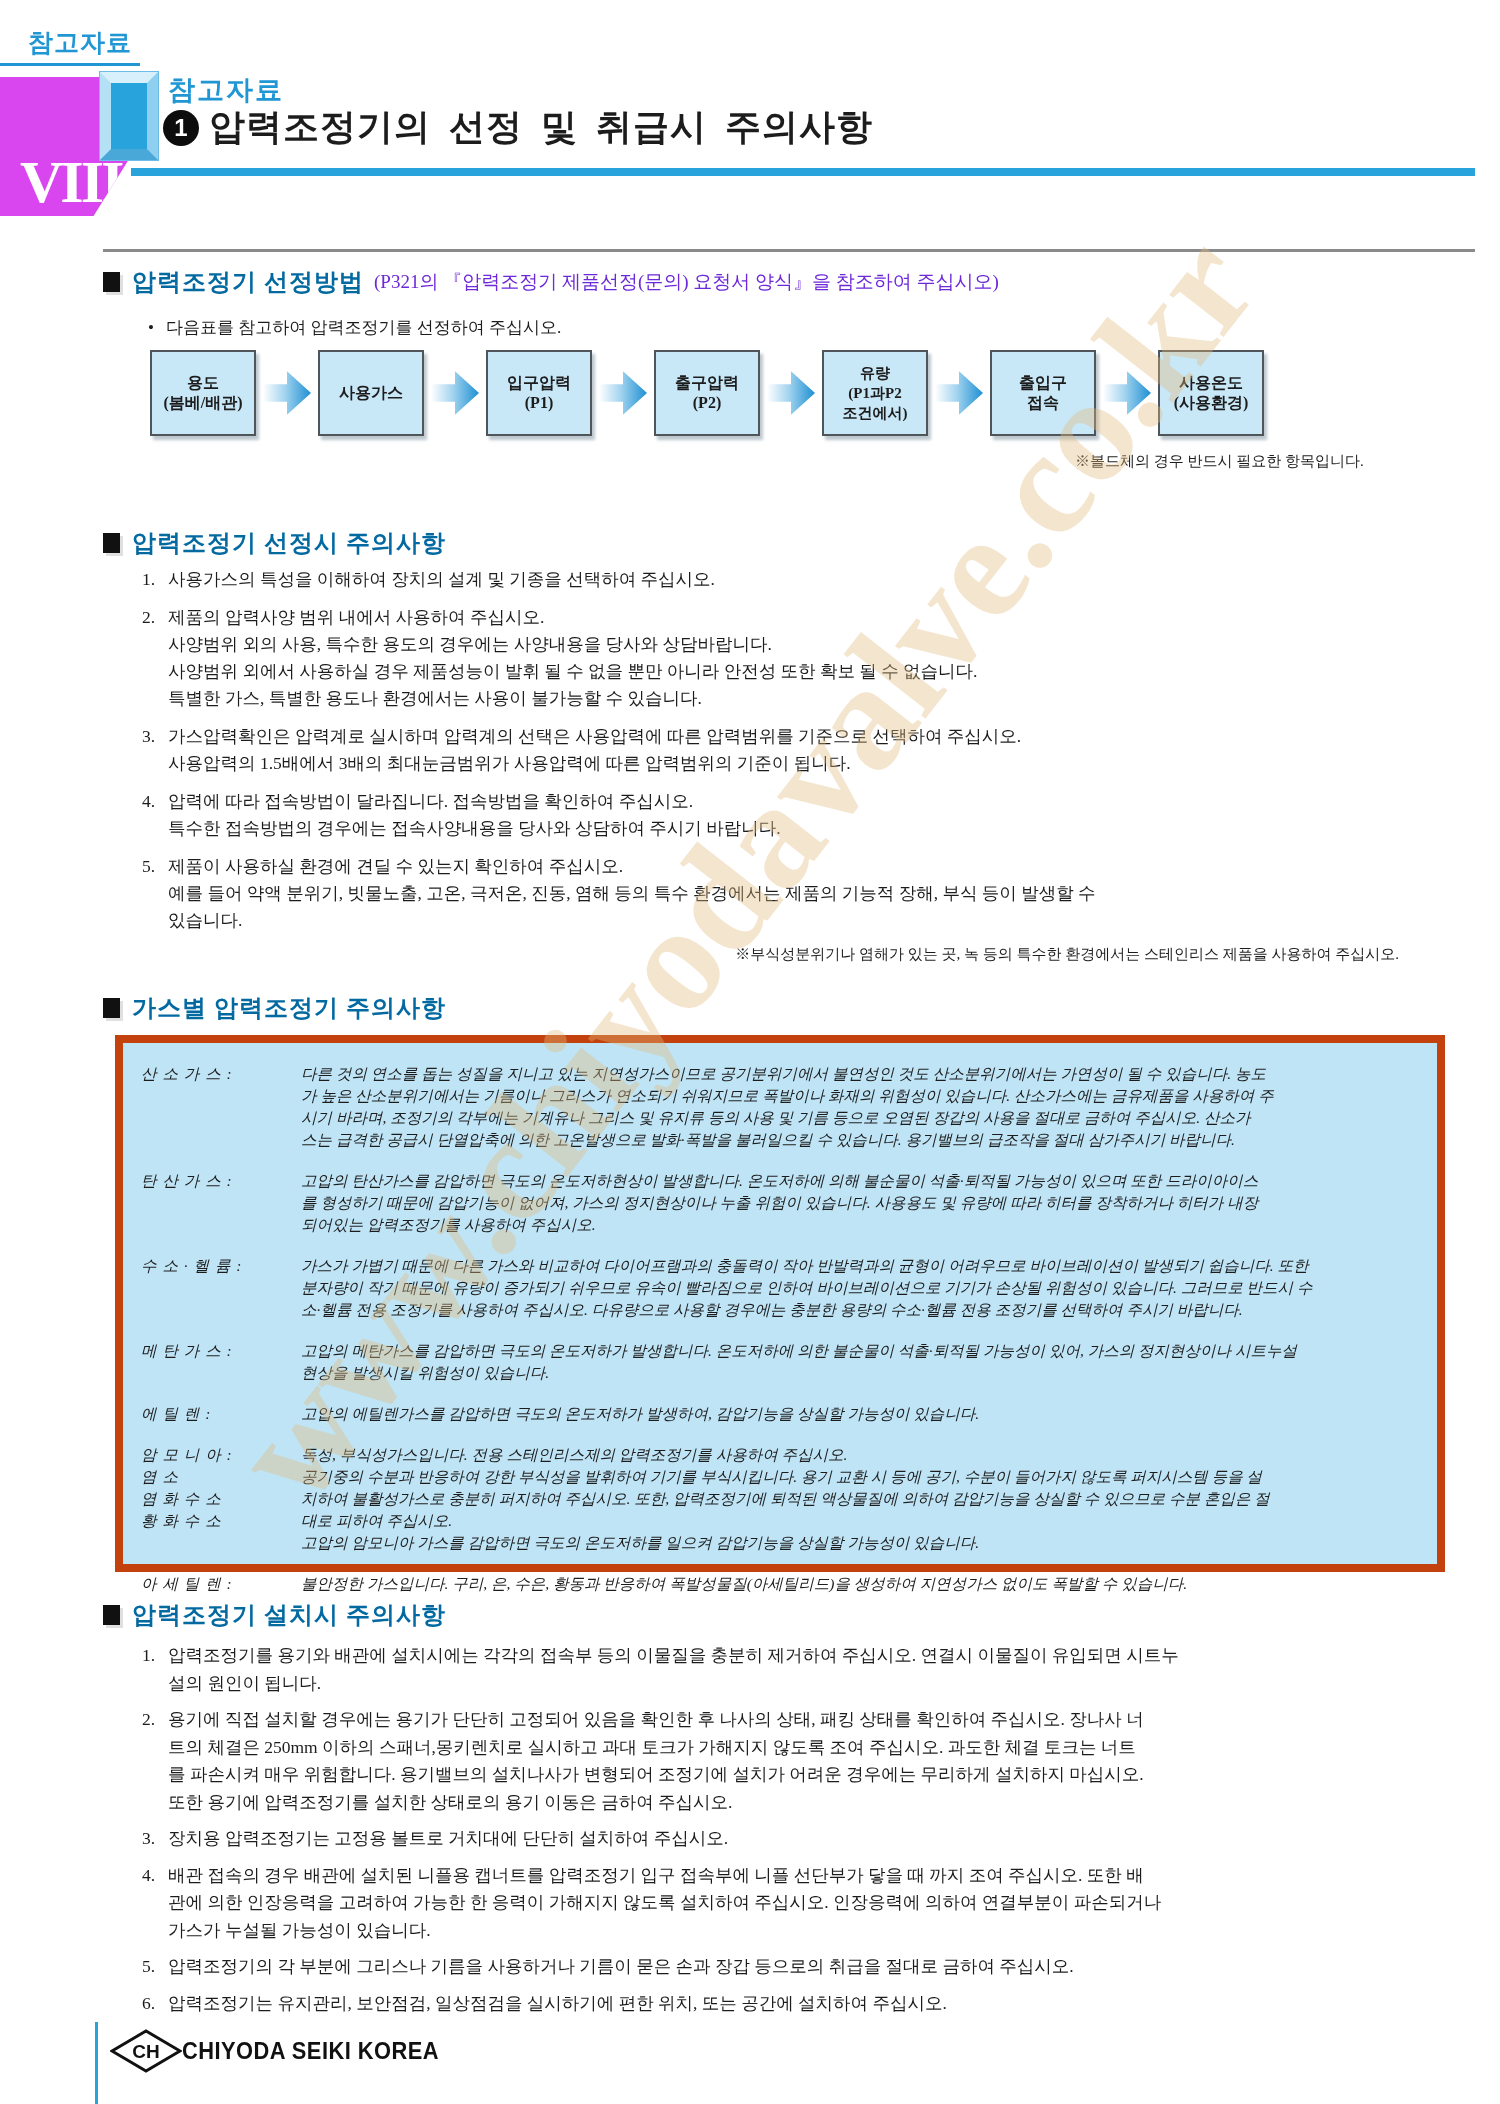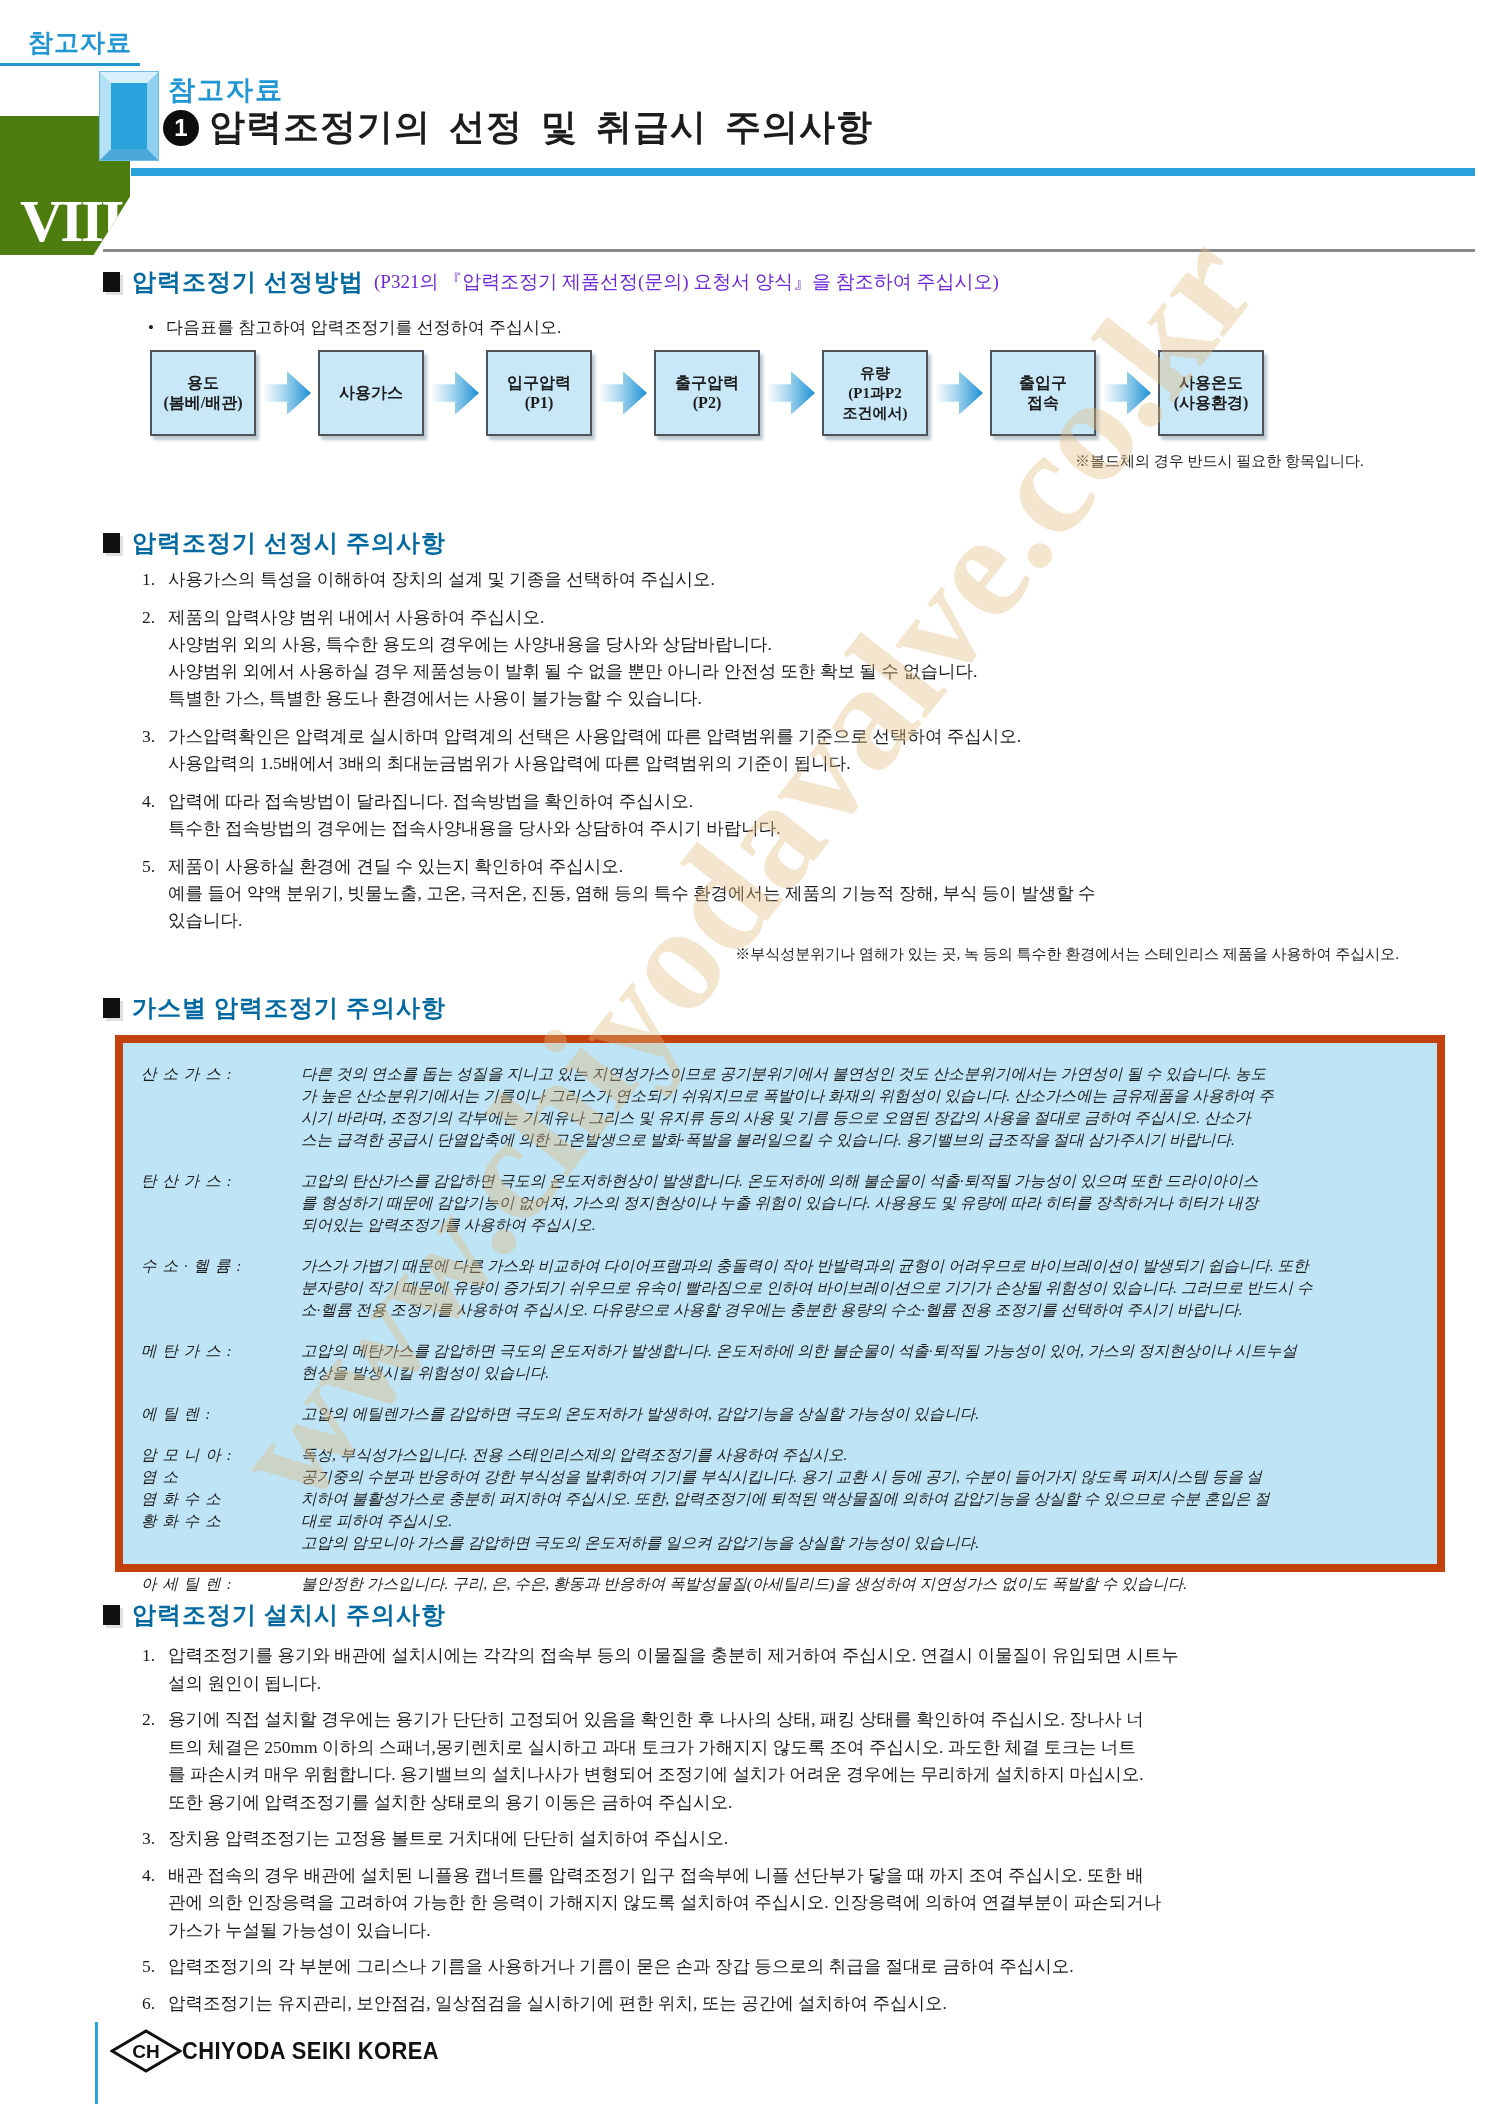--- a/index.html
+++ b/index.html
@@ -6,24 +6,24 @@
   #page{
     position:relative;width:1500px;height:2104px;background:#ffffff;
     font-family:"Liberation Serif","DejaVu Serif",serif;color:#1c1c1c;
     overflow:hidden;margin:0 auto;
   }
   .abs{position:absolute;}
   
   #corner-label{left:28px;top:26px;font-size:25px;font-weight:bold;color:#2196d4;letter-spacing:1px;}
   #corner-underline{left:0;top:63px;width:140px;height:3px;background:#2196d4;}
   #viii-box{
-    left:0;top:77px;width:130px;height:139px;background:#4d7c0f;
+    left:0;top:77px;width:130px;height:139px;background:#d946ef;
     clip-path:polygon(0 0,100% 0,100% 58%,72% 100%,0 100%);
     display:flex;align-items:flex-end;justify-content:flex-start;
-    padding-left:20px;box-sizing:border-box;margin-top:39px;
+    padding-left:20px;box-sizing:border-box;
   }
   #viii-text{color:#fff;font-size:60px;font-weight:bold;line-height:1;margin-bottom:4px;letter-spacing:-3px;}
   #bevel-square{
     left:100px;top:72px;width:58px;height:88px;box-sizing:border-box;
     background:#29a3dc;border-style:solid;border-width:11px;
     border-color:#d8f0fc #8fcfef #4aa8d8 #b5e1f6;
     box-shadow:0 0 0 1px #6bbde6;
   }
   #eyebrow{left:168px;top:72px;font-size:27px;font-weight:bold;color:#2196d4;letter-spacing:2px;}
   #title-row{left:163px;top:103px;display:flex;align-items:center;gap:10px;}

